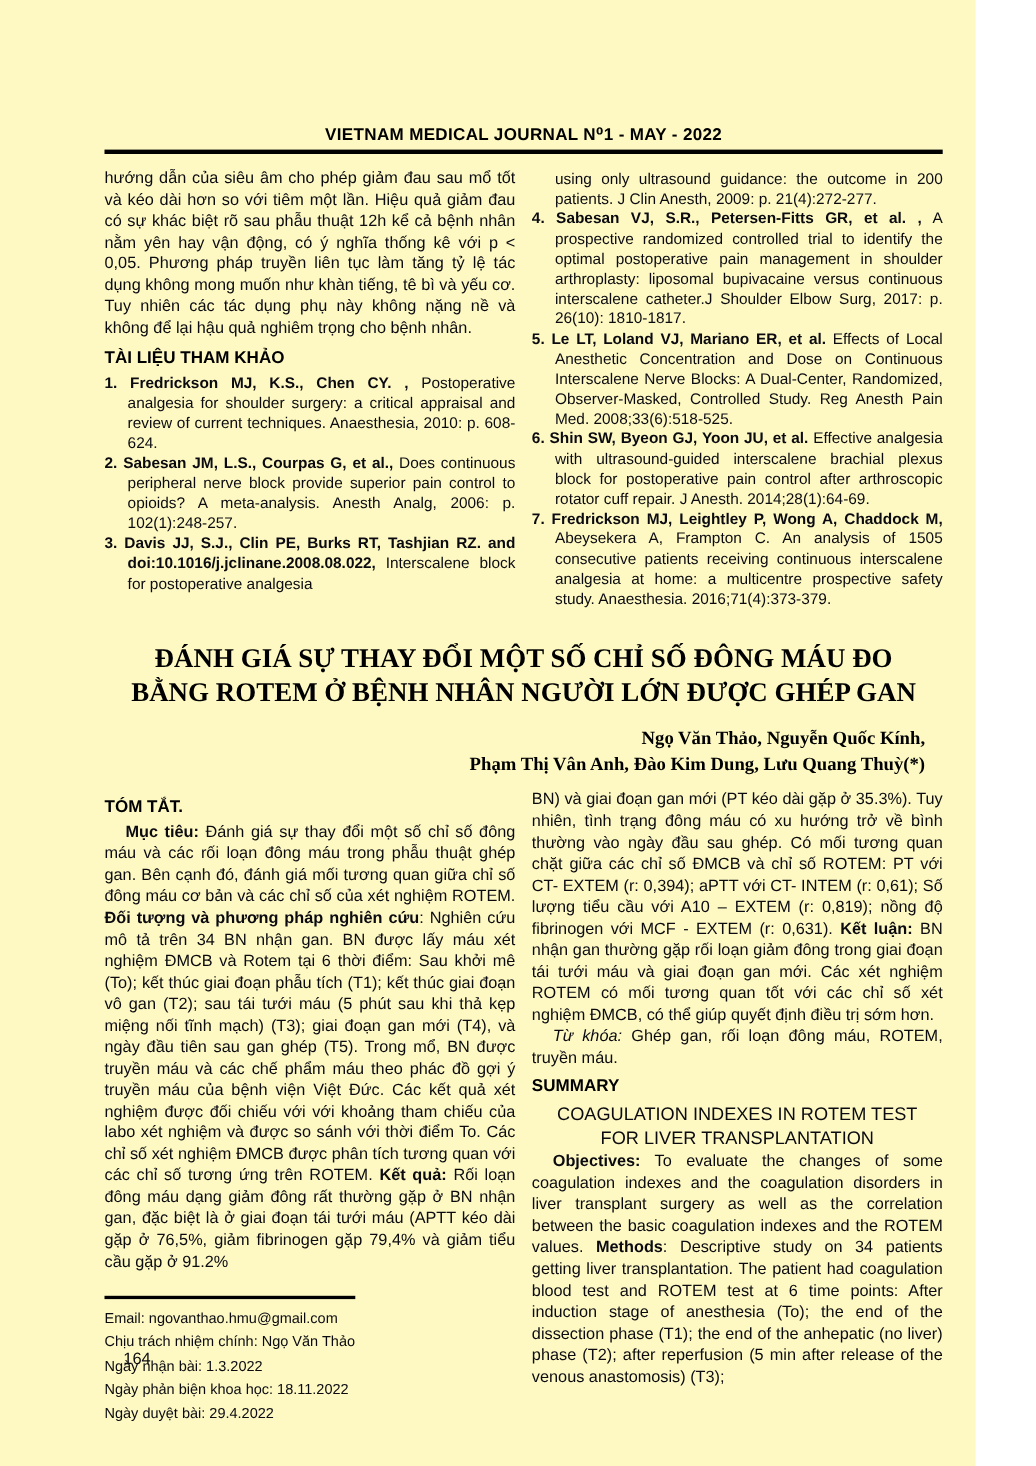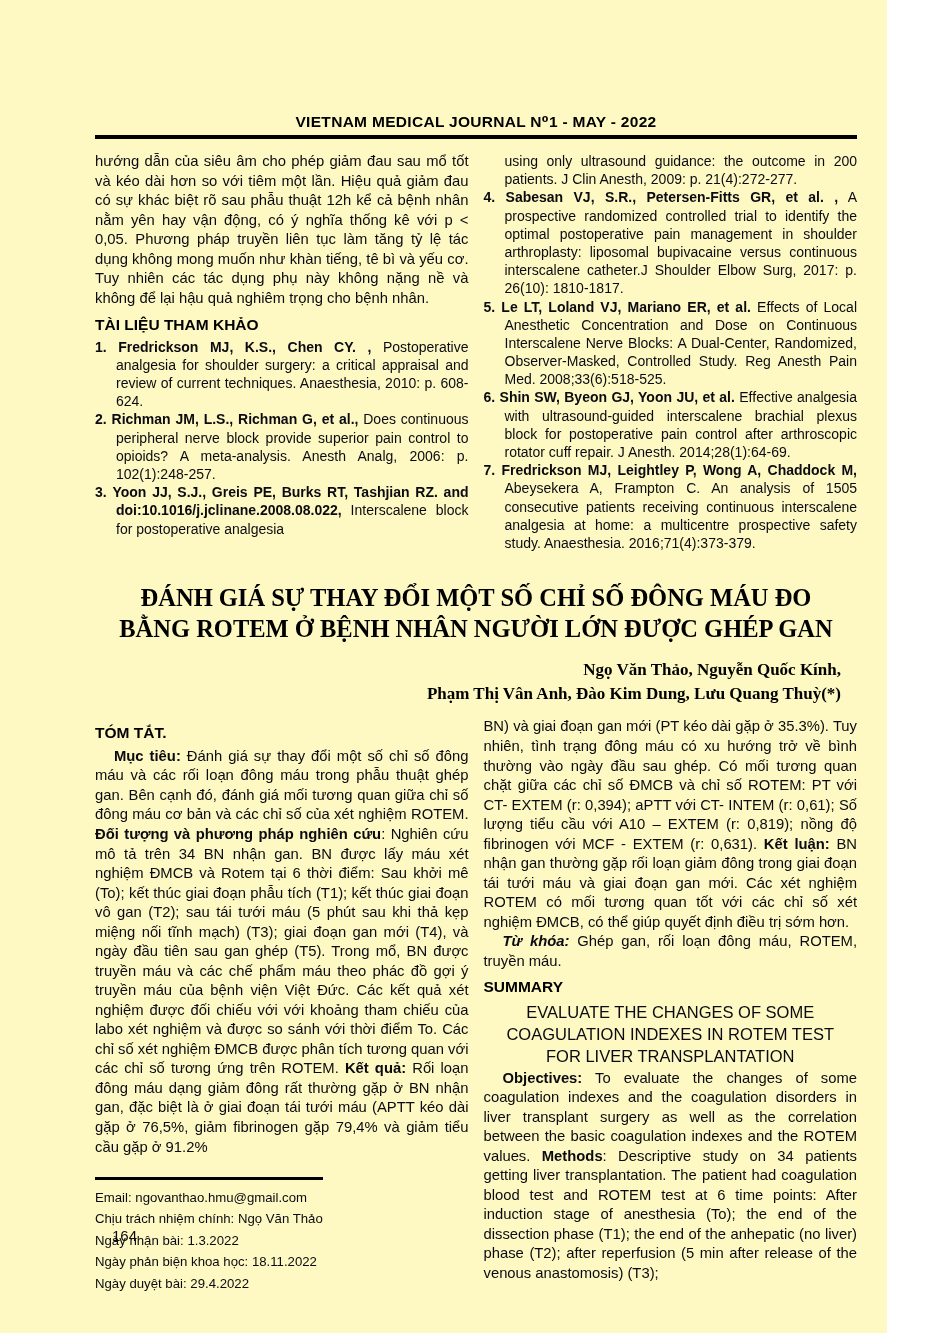--- a/index.html
+++ b/index.html
@@ -17,21 +17,21 @@
     color:#000;
   }
   .header-rule{border:0;border-top:4px solid #000;margin:4px 0 0 0;}
   .cols{display:flex;gap:15px;margin-top:13px;}
   .col{flex:1;min-width:0;text-align:justify;font-size:14.8px;line-height:1.32;}
   .para{margin:0;}
   .refs-heading{font-weight:bold;font-size:15.5px;margin:7px 0 2px 0;color:#000;}
   .ref{font-size:14px;line-height:1.3;padding-left:21px;text-indent:-21px;margin:0;}
   .ref-cont{font-size:14px;line-height:1.3;padding-left:21px;margin:0;}
   .b{font-weight:bold;}
-  .bi{font-weight:bold;font-style:italic;}
+  .bi{font-weight:normal;font-style:italic;}
   .blk{display:block;}
   .article-title{
     margin-top:30px;text-align:center;
     font-family:"Liberation Serif","DejaVu Serif",serif;
     font-weight:bold;font-size:24.5px;line-height:1.28;color:#000;
   }
   .authors{
     margin-top:13px;text-align:right;padding-right:16px;
     font-family:"Liberation Serif","DejaVu Serif",serif;
     font-weight:bold;font-size:17px;line-height:1.4;color:#000;
@@ -53,22 +53,22 @@
 
     <div class="journal-header">VIETNAM MEDICAL JOURNAL N⁰1 - MAY - 2022</div>
     <hr class="header-rule">
 
     <div class="cols">
       <div class="col">
         <p class="para">hướng dẫn của siêu âm cho phép giảm đau sau mổ tốt và kéo dài hơn so với tiêm một lần. Hiệu quả giảm đau có sự khác biệt rõ sau phẫu thuật 12h kể cả bệnh nhân nằm yên hay vận động, có ý nghĩa thống kê với p &lt; 0,05. Phương pháp truyền liên tục làm tăng tỷ lệ tác dụng không mong muốn như khàn tiếng, tê bì và yếu cơ. Tuy nhiên các tác dụng phụ này không nặng nề và không để lại hậu quả nghiêm trọng cho bệnh nhân.</p>
         <div class="refs-heading">TÀI LIỆU THAM KHẢO</div>
 
         <p class="ref"><span class="b">1.</span> <span class="b">Fredrickson MJ, K.S., Chen CY. ,</span><span> Postoperative analgesia for shoulder surgery: a critical appraisal and review of current techniques. Anaesthesia, 2010: p. 608-624.</span></p>
-        <p class="ref"><span class="b">2.</span> <span class="b">Richman JM, L.S., Richman G, et al.,</span><span> Does continuous peripheral nerve block provide superior pain control to opioids? A meta-analysis. Anesth Analg, 2006: p. 102(1):248-257.</span></p>
-        <p class="ref"><span class="b">3.</span> <span class="b">Yoon JJ, S.J., Greis PE, Burks RT, Tashjian RZ. and doi:10.1016/j.jclinane.2008.08.022,</span><span> Interscalene block for postoperative analgesia</span></p>
+        <p class="ref"><span class="b">2.</span> <span class="b">Sabesan JM, L.S., Courpas G, et al.,</span><span> Does continuous peripheral nerve block provide superior pain control to opioids? A meta-analysis. Anesth Analg, 2006: p. 102(1):248-257.</span></p>
+        <p class="ref"><span class="b">3.</span> <span class="b">Davis JJ, S.J., Clin PE, Burks RT, Tashjian RZ. and doi:10.1016/j.jclinane.2008.08.022,</span><span> Interscalene block for postoperative analgesia</span></p>
       </div>
 
       <div class="col">
         <p class="ref-cont">using only ultrasound guidance: the outcome in 200 patients. J Clin Anesth, 2009: p. 21(4):272-277.</p>
 
         <p class="ref"><span class="b">4.</span> <span class="b">Sabesan VJ, S.R., Petersen-Fitts GR, et al. ,</span><span> A prospective randomized controlled trial to identify the optimal postoperative pain management in shoulder arthroplasty: liposomal bupivacaine versus continuous interscalene catheter.J Shoulder Elbow Surg, 2017: p. 26(10): 1810-1817.</span></p>
         <p class="ref"><span class="b">5.</span> <span class="b">Le LT, Loland VJ, Mariano ER, et al.</span><span> Effects of Local Anesthetic Concentration and Dose on Continuous Interscalene Nerve Blocks: A Dual-Center, Randomized, Observer-Masked, Controlled Study. Reg Anesth Pain Med. 2008;33(6):518-525.</span></p>
         <p class="ref"><span class="b">6.</span> <span class="b">Shin SW, Byeon GJ, Yoon JU, et al.</span><span> Effective analgesia with ultrasound-guided interscalene brachial plexus block for postoperative pain control after arthroscopic rotator cuff repair. J Anesth. 2014;28(1):64-69.</span></p>
         <p class="ref"><span class="b">7.</span> <span class="b">Fredrickson MJ, Leightley P, Wong A, Chaddock M,</span><span> Abeysekera A, Frampton C. An analysis of 1505 consecutive patients receiving continuous interscalene analgesia at home: a multicentre prospective safety study. Anaesthesia. 2016;71(4):373-379.</span></p>
       </div>
@@ -97,21 +97,20 @@
           <div>Ngày duyệt bài: 29.4.2022</div>
         </div>
       </div>
 
       <div class="col">
         <p class="para"><span>BN) và giai đoạn gan mới (PT kéo dài gặp ở 35.3%). Tuy nhiên, tình trạng đông máu có xu hướng trở về bình thường vào ngày đầu sau ghép. Có mối tương quan chặt giữa các chỉ số ĐMCB và chỉ số ROTEM: PT với CT- EXTEM (r: 0,394); aPTT với CT- INTEM (r: 0,61); Số lượng tiểu cầu với A10 – EXTEM (r: 0,819); nồng độ fibrinogen với MCF - EXTEM (r: 0,631). </span><span class="b">Kết luận:</span><span> BN nhận gan thường gặp rối loạn giảm đông trong giai đoạn tái tưới máu và giai đoạn gan mới. Các xét nghiệm ROTEM có mối tương quan tốt với các chỉ số xét nghiệm ĐMCB,  có thể giúp quyết định điều trị sớm hơn.</span></p>
         <p class="para ind"><span class="bi">Từ khóa:</span><span> Ghép gan, rối loạn đông máu, ROTEM, truyền máu.</span></p>
 
         <div class="sec-heading">SUMMARY</div>
         <div class="summary-sub">
-          <span class="blk">EVALUATE THE CHANGES OF SOME</span>
           <span class="blk">COAGULATION INDEXES IN ROTEM TEST</span>
           <span class="blk">FOR LIVER TRANSPLANTATION</span>
         </div>
         <p class="para ind"><span class="b">Objectives:</span><span> To evaluate the changes of some coagulation indexes and the coagulation disorders in liver transplant surgery as well as the correlation between the basic coagulation indexes and the ROTEM values. </span><span class="b">Methods</span><span>: Descriptive study on 34 patients getting liver transplantation. The patient had coagulation blood test and ROTEM test at 6 time points: After induction stage of anesthesia (To); the end of the dissection phase (T1); the end of the anhepatic (no liver) phase (T2); after reperfusion (5 min after release of the venous anastomosis) (T3);</span></p>
       </div>
     </div>
 
   </div>
 
   <div class="page-num">164</div>

